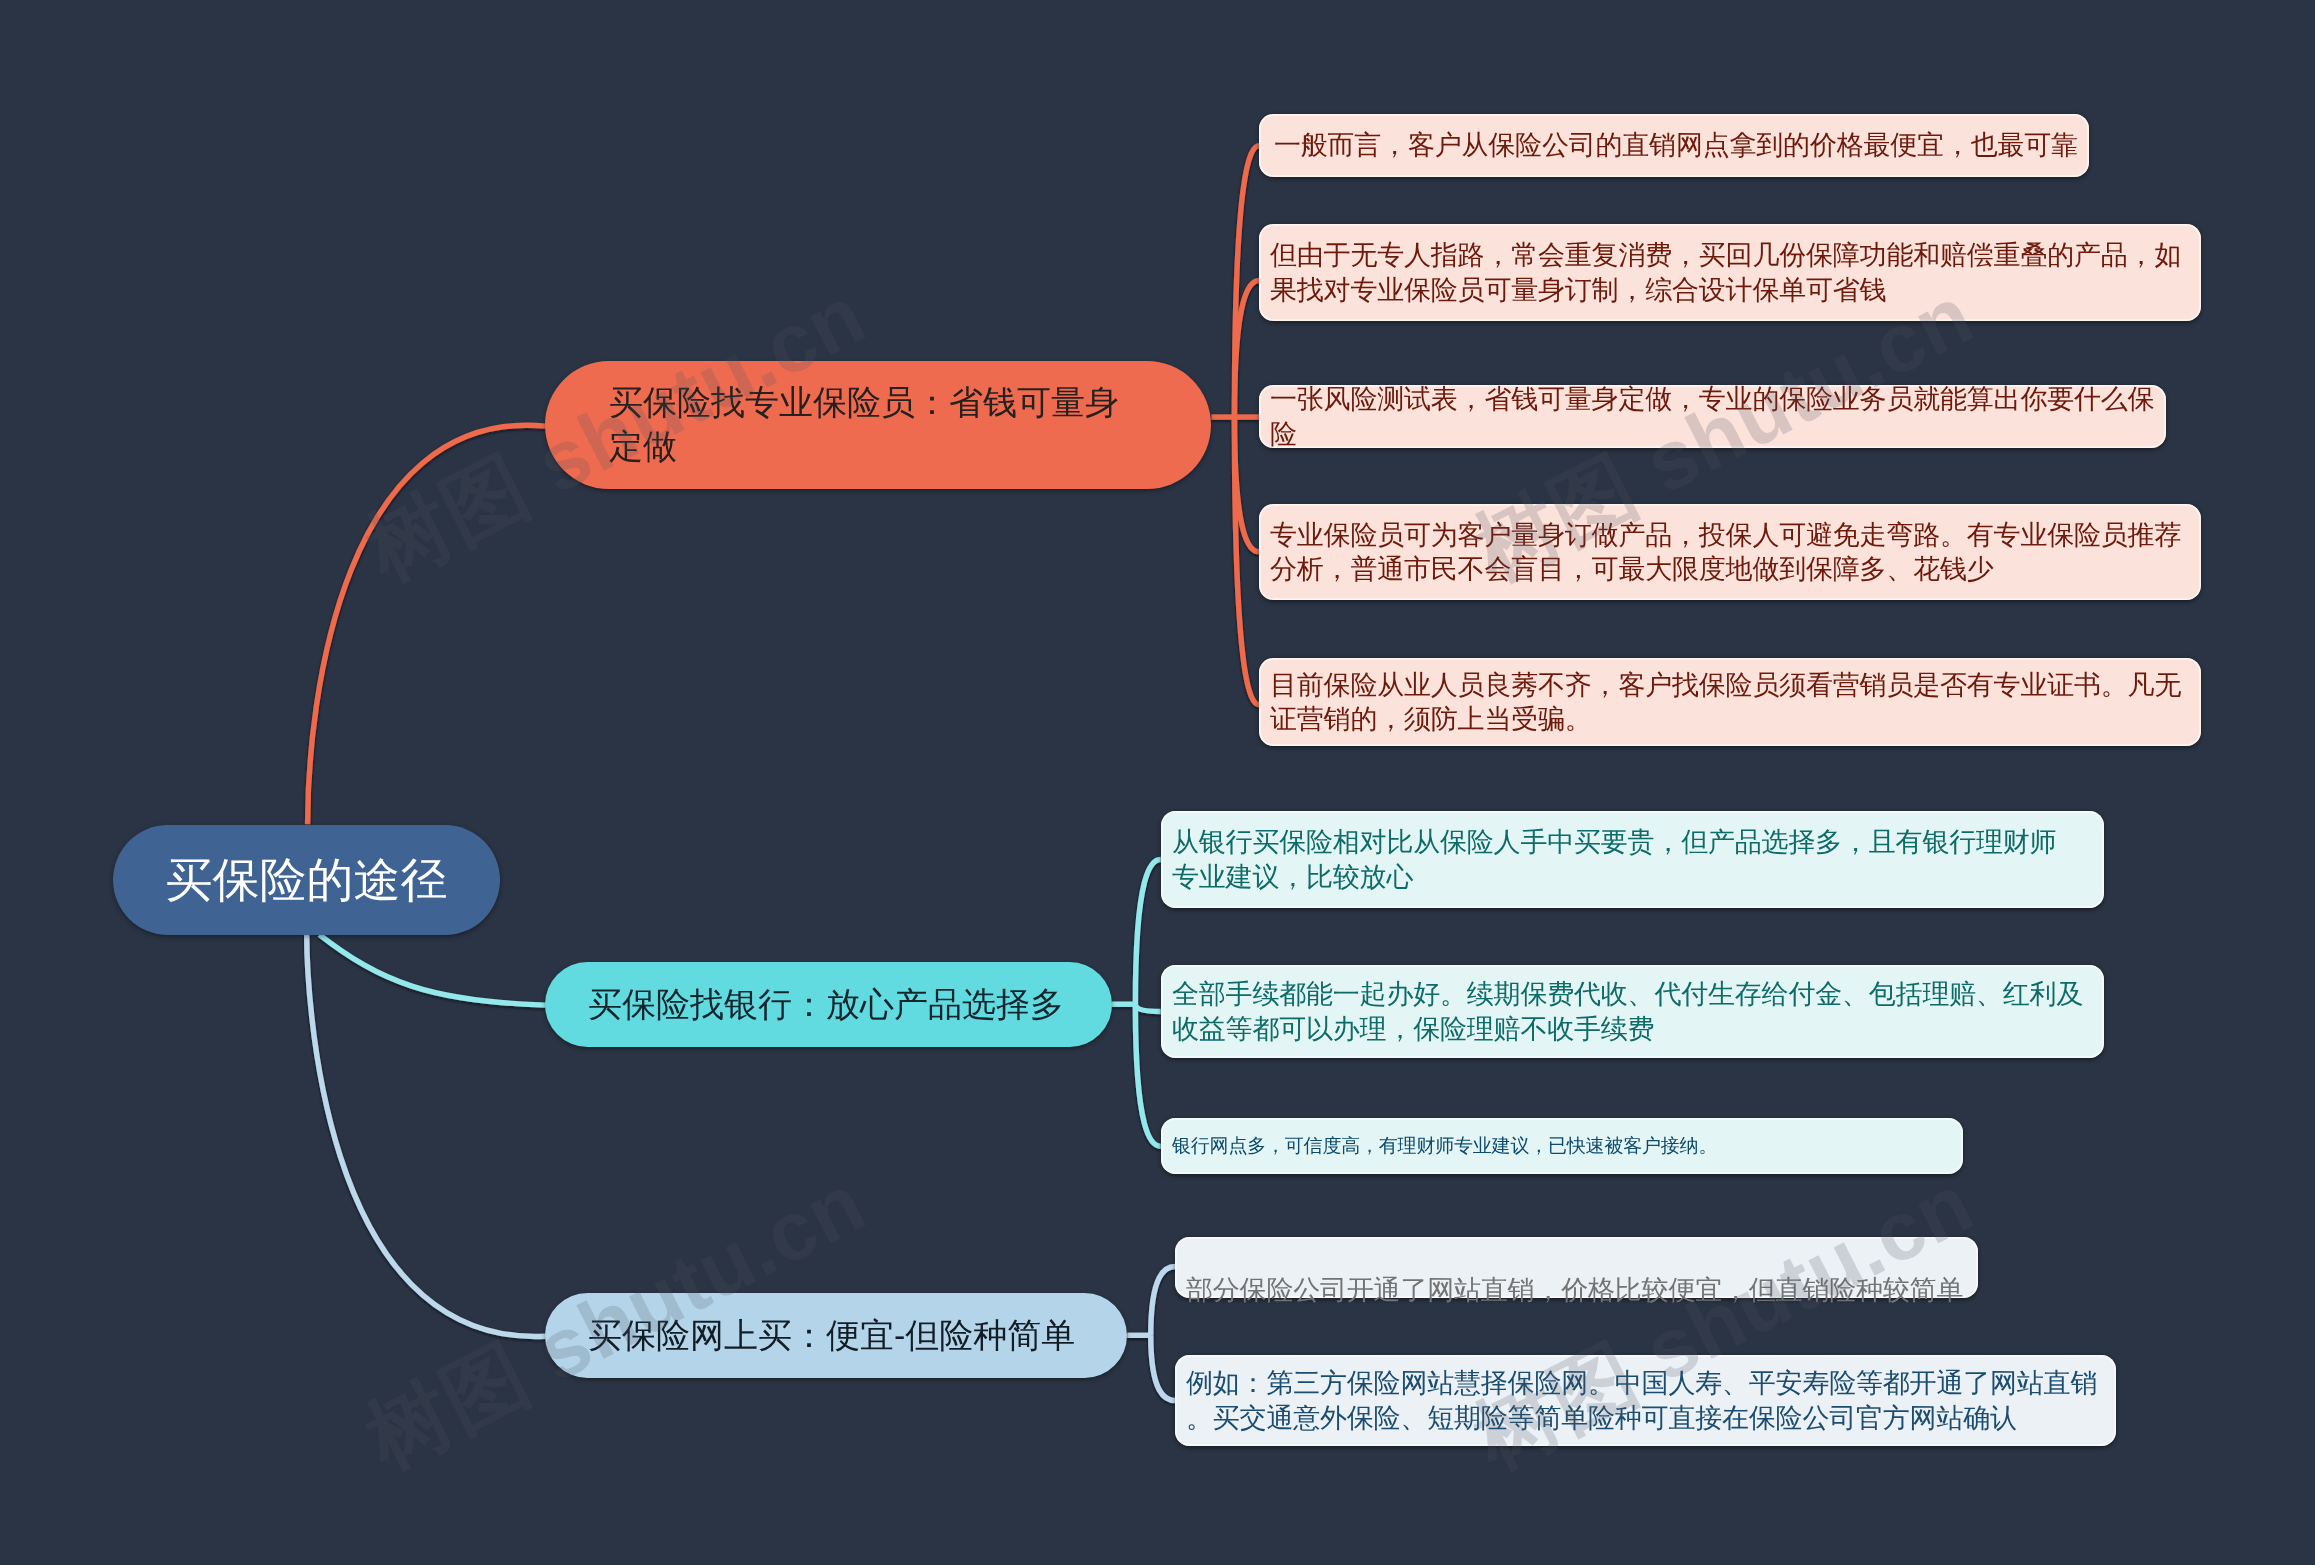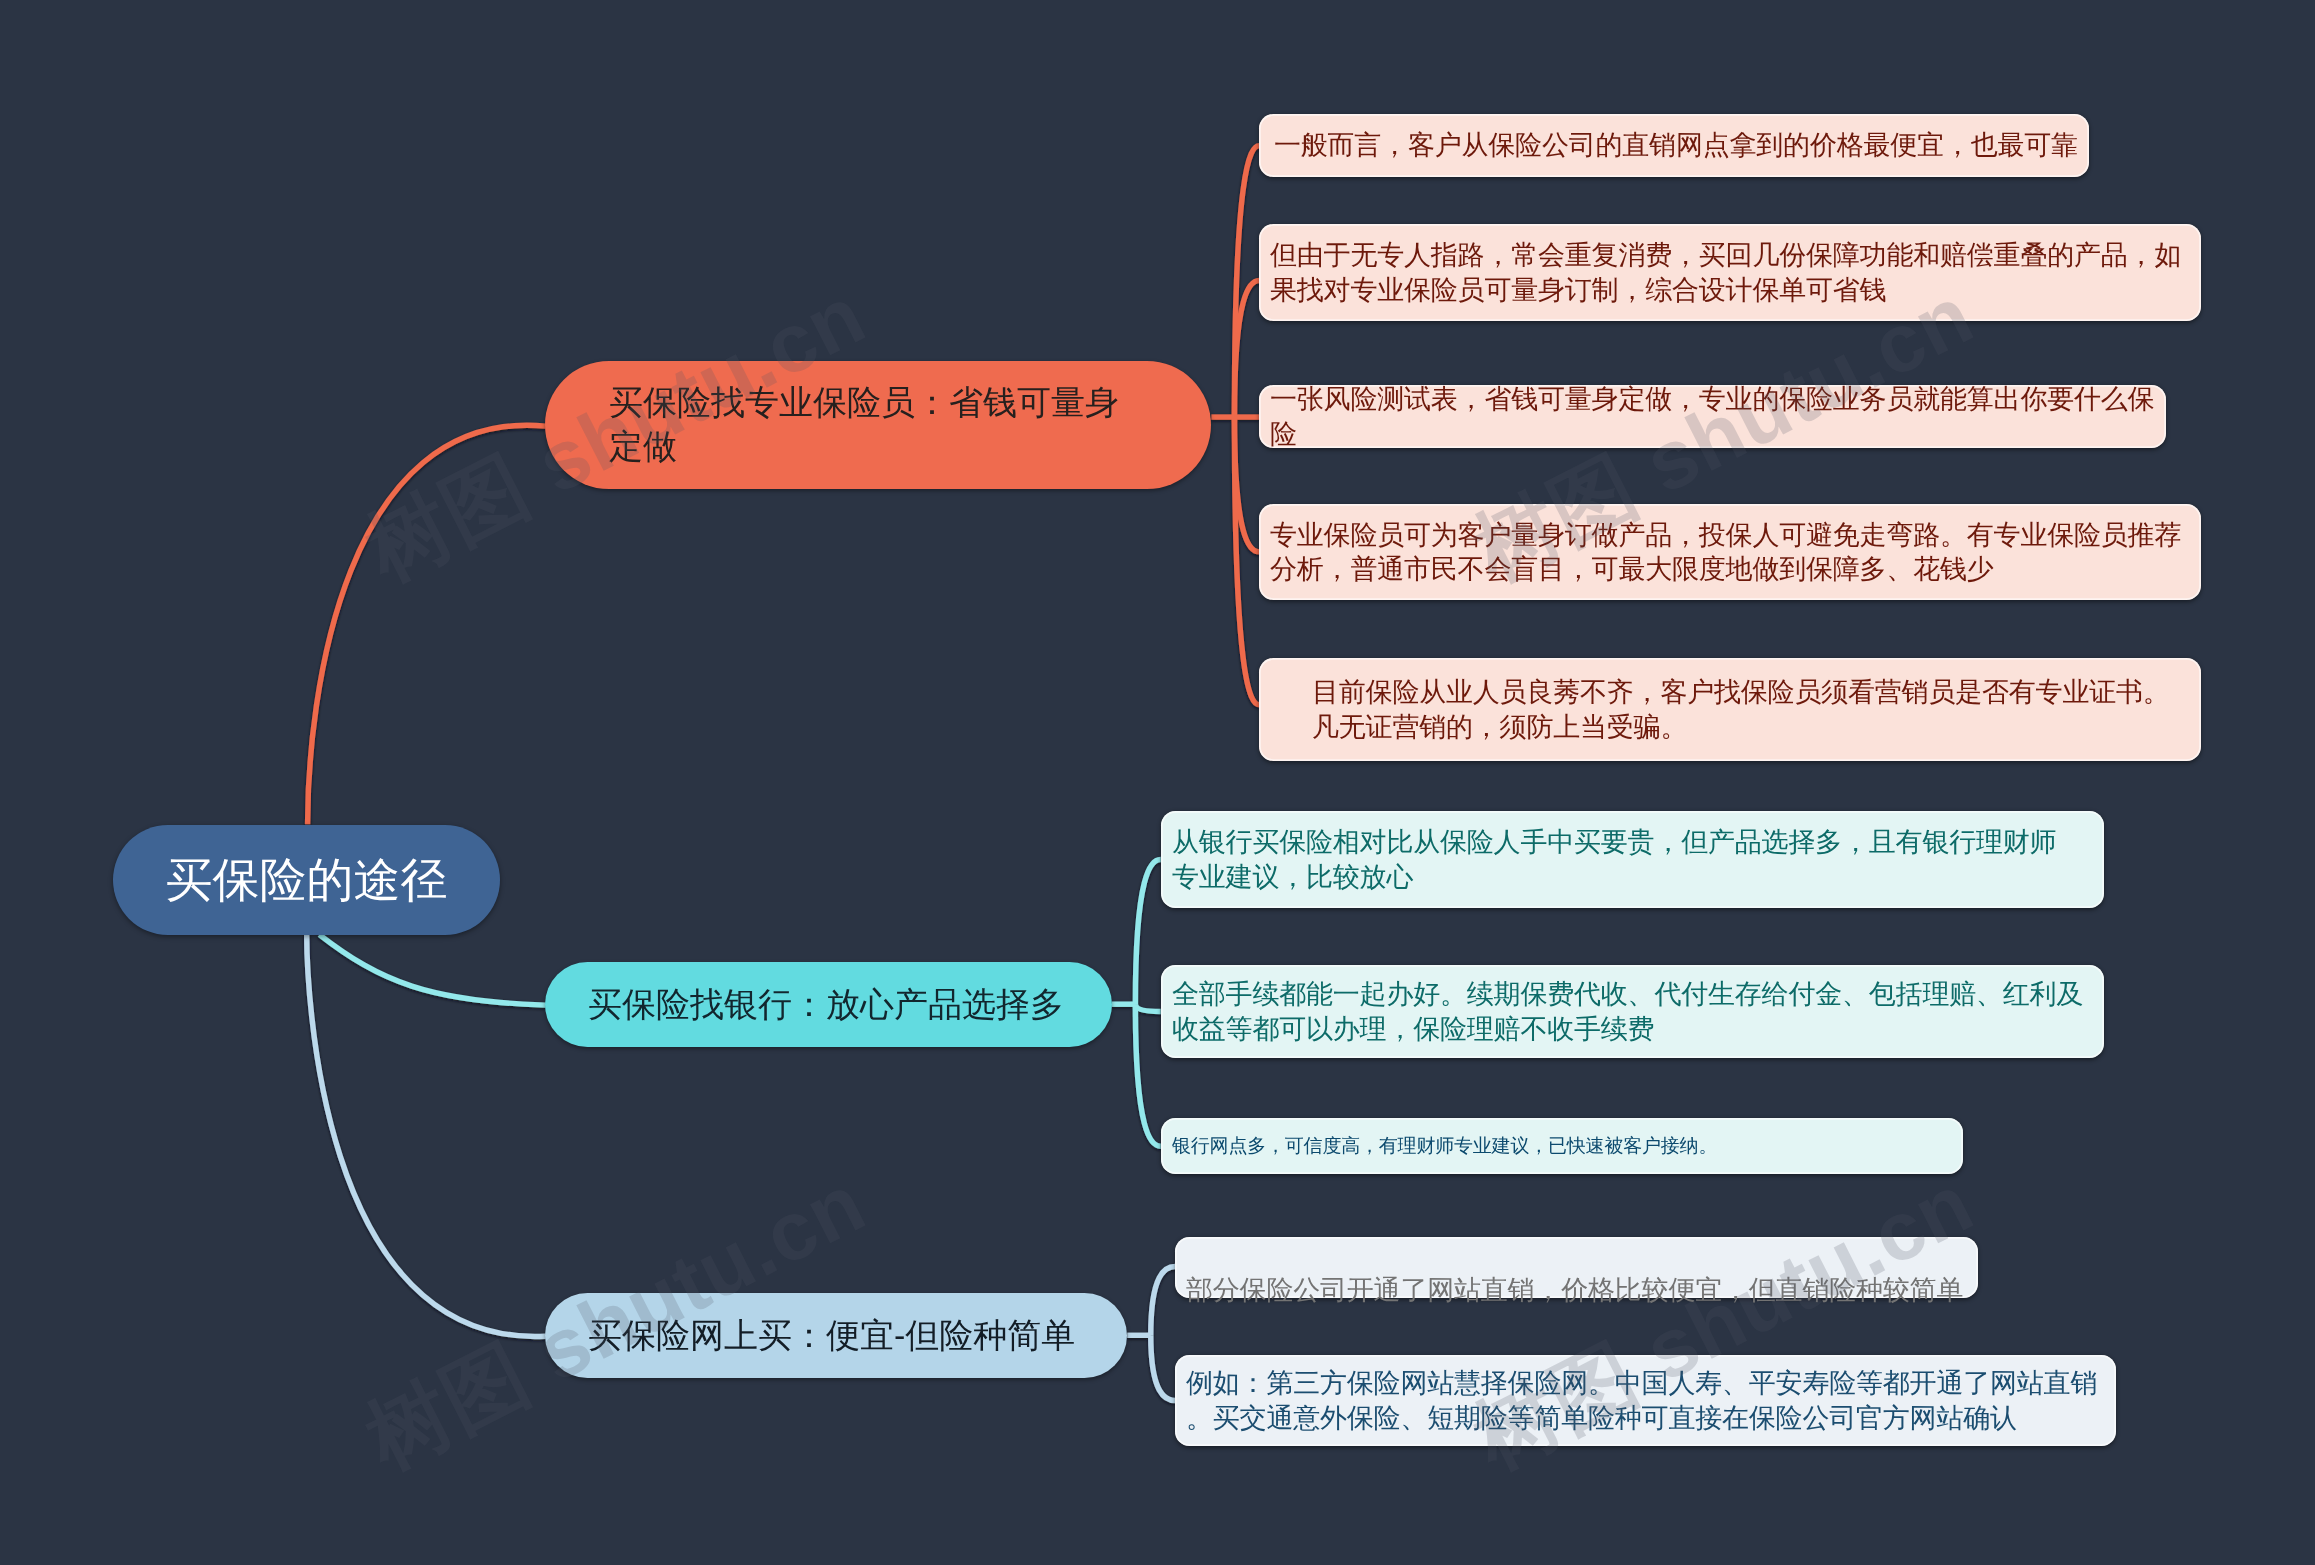--- a/index.html
+++ b/index.html
@@ -69,21 +69,21 @@
       </div>
       <div class="node leaf" style="left: 1259px; top: 224px; width: 942px; height: 97px; background: rgb(251, 226, 218);">
         <span class="txt" style="color: rgb(109, 25, 11); font-size: 27px; line-height: 1.275; letter-spacing: -0.2px; text-align: left; padding: 0px 7.2px 0px 11px;">但由于无专人指路，常会重复消费，买回几份保障功能和赔偿重叠的产品，如果找对专业保险员可量身订制，综合设计保单可省钱</span>
       </div>
       <div class="node leaf" style="left: 1259px; top: 385px; width: 907px; height: 63px; background: rgb(251, 226, 218);">
         <span class="txt" style="color: rgb(109, 25, 11); font-size: 27px; line-height: 1.275; letter-spacing: -0.2px; text-align: left; padding: 0px 7.2px 0px 11px;">一张风险测试表，省钱可量身定做，专业的保险业务员就能算出你要什么保险</span>
       </div>
       <div class="node leaf" style="left: 1259px; top: 504px; width: 942px; height: 96px; background: rgb(251, 226, 218);">
         <span class="txt" style="color: rgb(109, 25, 11); font-size: 27px; line-height: 1.275; letter-spacing: -0.2px; text-align: left; padding: 0px 7.2px 0px 11px;">专业保险员可为客户量身订做产品，投保人可避免走弯路。有专业保险员推荐分析，普通市民不会盲目，可最大限度地做到保障多、花钱少</span>
       </div>
-      <div class="node leaf" style="left: 1259px; top: 658px; width: 942px; height: 103px; background: rgb(251, 226, 218); padding-left: 42px;">
+      <div class="node leaf" style="left: 1259px; top: 658px; width: 942px; height: 88px; background: rgb(251, 226, 218);">
         <span class="txt" style="color: rgb(109, 25, 11); font-size: 27px; line-height: 1.275; letter-spacing: -0.2px; text-align: left; padding: 0px 7.2px 0px 11px;">目前保险从业人员良莠不齐，客户找保险员须看营销员是否有专业证书。凡无证营销的，须防上当受骗。</span>
       </div>
       <div class="node b1" style="left: 545px; top: 962px; width: 567px; height: 85px; background: rgb(98, 219, 224);">
         <span class="txt" style="color: rgb(18, 38, 46); font-size: 34px; line-height: 1.28; letter-spacing: 0px; text-align: left; padding: 0px 43px;">买保险找银行：放心产品选择多</span>
       </div>
       <div class="node leaf" style="left: 1161px; top: 811px; width: 943px; height: 97px; background: rgb(227, 245, 244);">
         <span class="txt" style="color: rgb(13, 107, 104); font-size: 27px; line-height: 1.275; letter-spacing: -0.2px; text-align: left; padding: 0px 22px 0px 11px;">从银行买保险相对比从保险人手中买要贵，但产品选择多，且有银行理财师专业建议，比较放心</span>
       </div>
       <div class="node leaf" style="left: 1161px; top: 965px; width: 943px; height: 93px; background: rgb(227, 245, 244);">
         <span class="txt" style="color: rgb(13, 107, 104); font-size: 27px; line-height: 1.275; letter-spacing: -0.2px; text-align: left; padding: 0px 7.2px 0px 11px;">全部手续都能一起办好。续期保费代收、代付生存给付金、包括理赔、红利及收益等都可以办理，保险理赔不收手续费</span>

